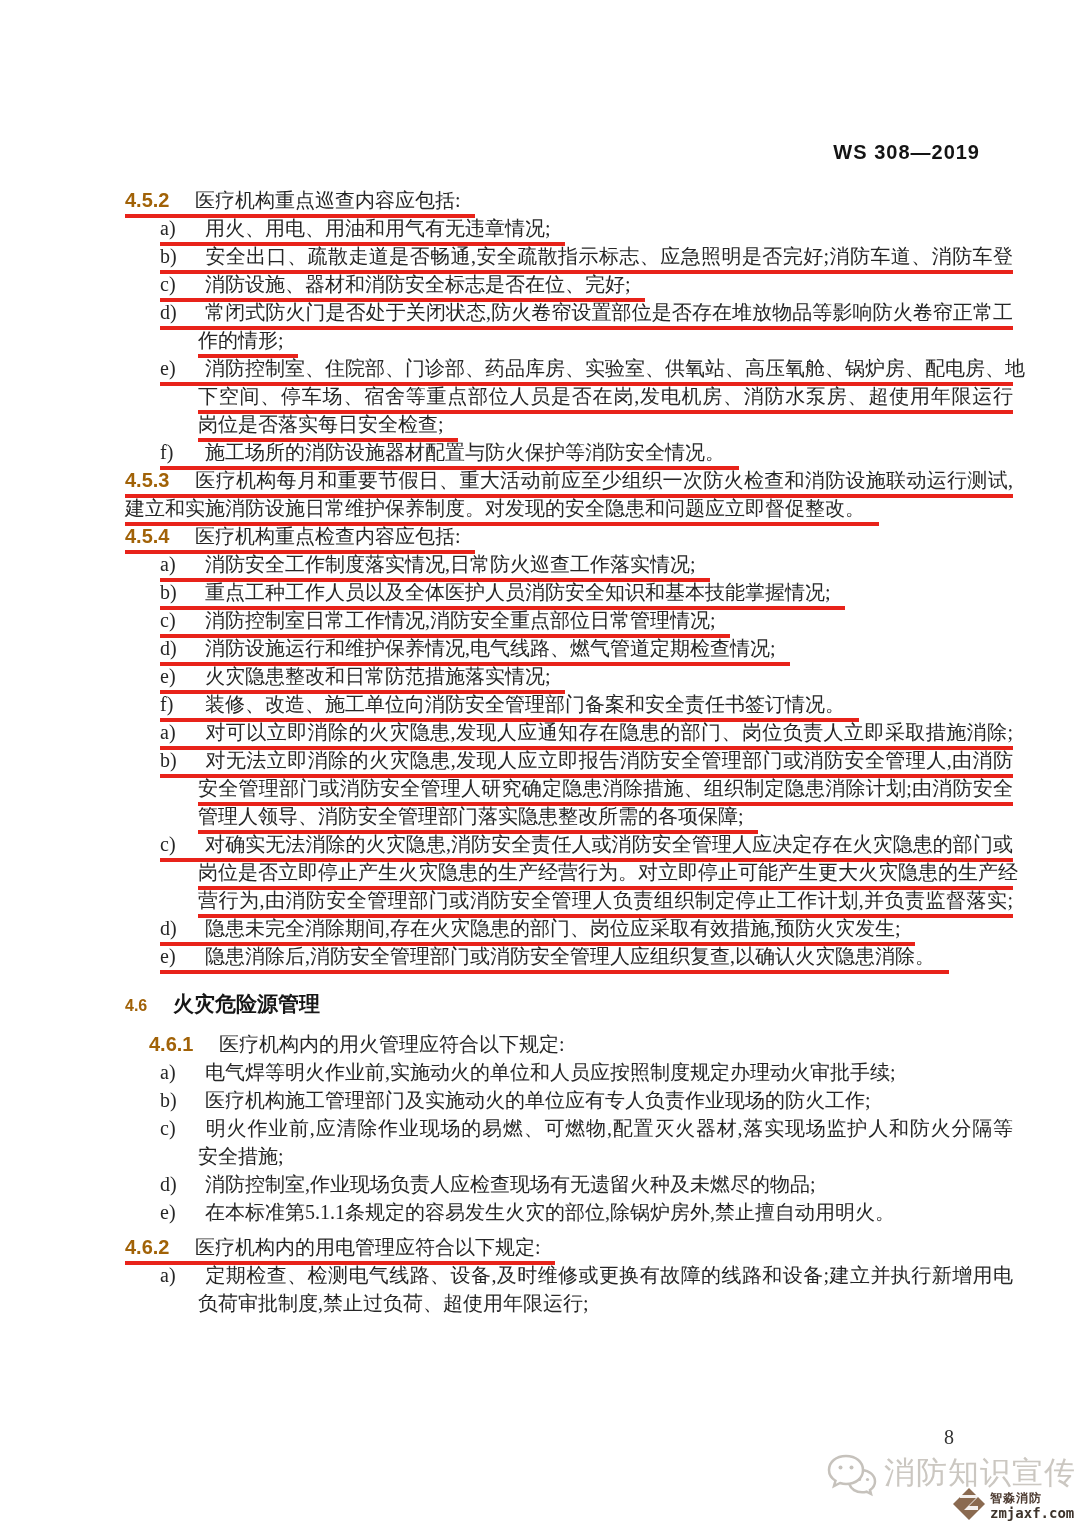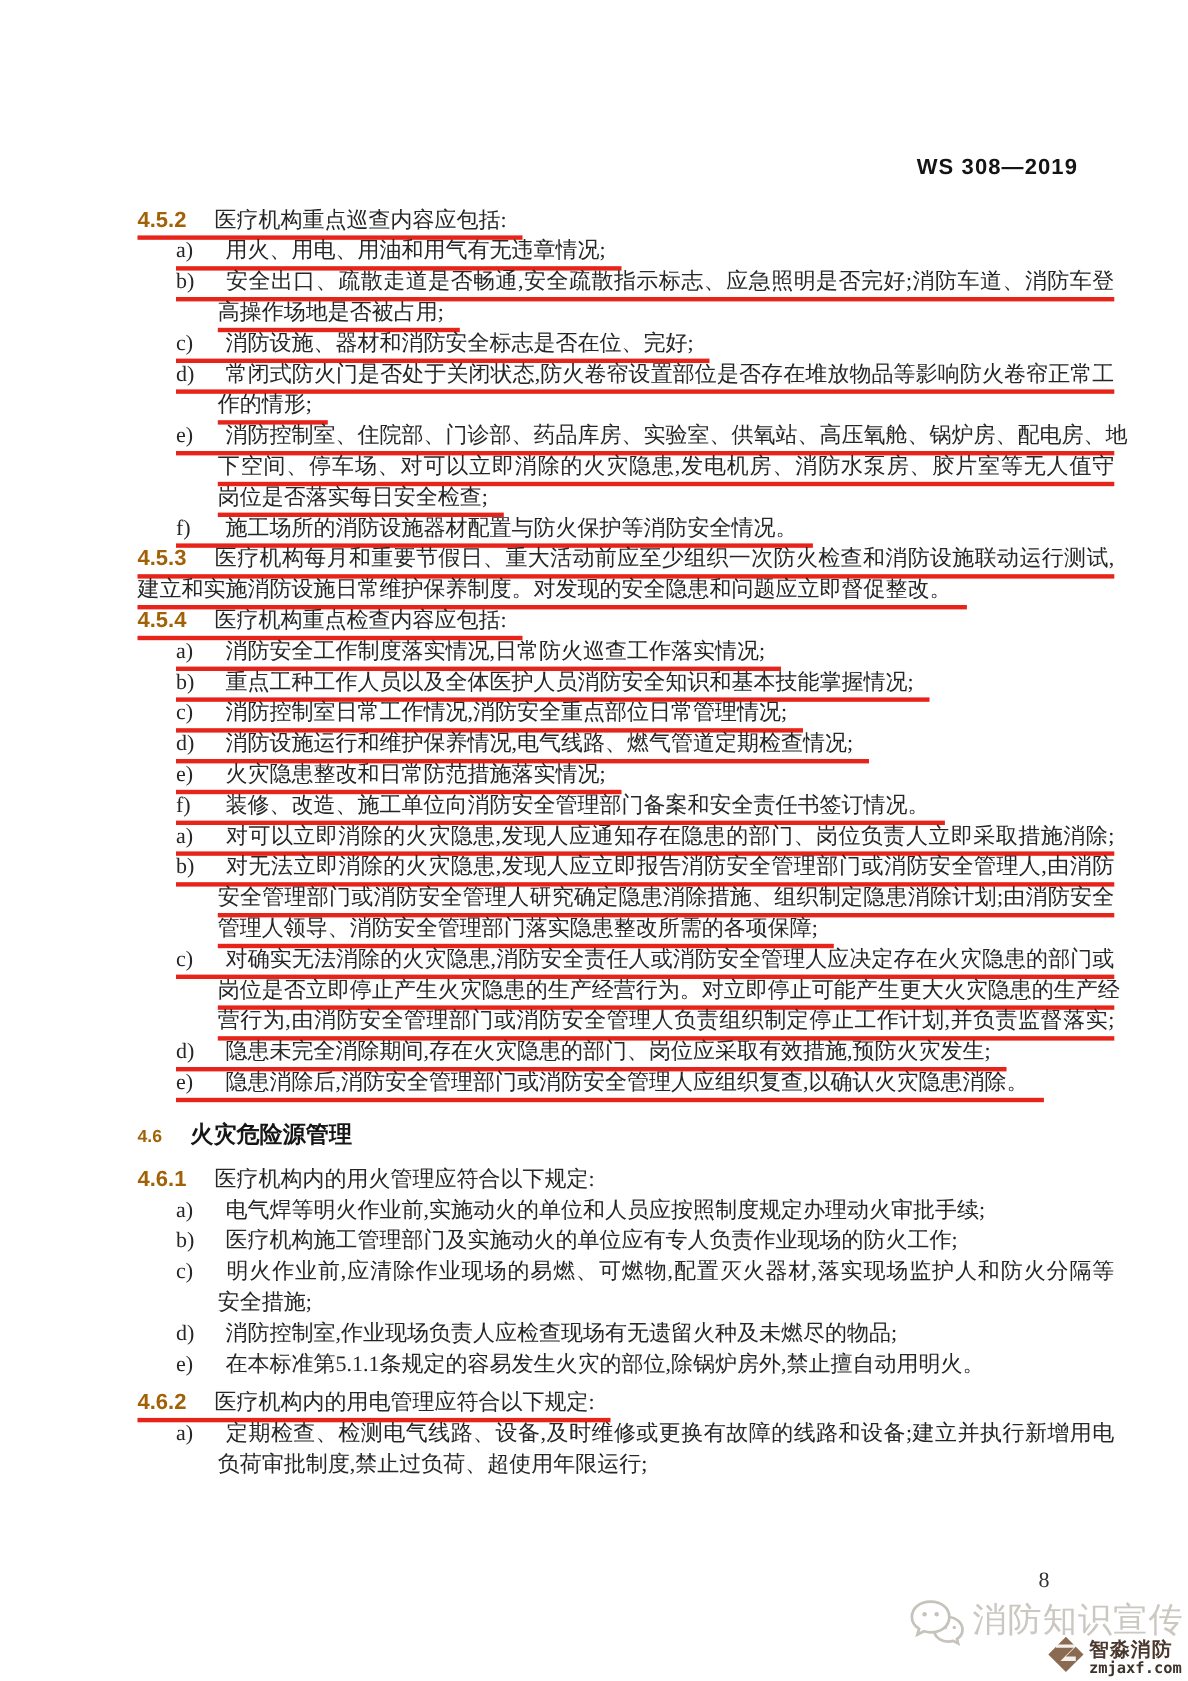--- a/index.html
+++ b/index.html
@@ -57,51 +57,50 @@
   }
 
   
   .logo{
     position:absolute;left:952px;top:1487px;
     display:flex;align-items:center;gap:4px;
   }
   .logo .logo-lines{display:flex;flex-direction:column;line-height:1;}
   .logo .logo-name{
     font-family:"Liberation Sans","DejaVu Sans",sans-serif;
-    font-weight:bold;font-size:18px;color:#4a382e;letter-spacing:1px;
+    font-weight:bold;font-size:12px;color:#4a382e;letter-spacing:1px;
   }
   .logo .logo-url{
     font-family:"DejaVu Sans Mono","Liberation Mono",monospace;
     font-weight:bold;font-size:14px;color:#3d332b;margin-top:2px;
   }
 </style>
 </head>
 <body>
 
 <div class="page">
 
   <div class="doc-code">WS 308—2019</div>
 
   <main class="doc">
       <div class="line clause"><span class="u red"><span class="num">4.5.2</span><span class="txt">医疗机构重点巡查内容应包括:</span></span></div>
       <div class="line item"><span class="u red"><span class="letter">a)</span><span class="txt">用火、用电、用油和用气有无违章情况;</span></span></div>
       <div class="line item full">
         <span class="u red"><span class="letter">b)</span><span class="txt">安全出口、疏散走道是否畅通,安全疏散指示标志、应急照明是否完好;消防车道、消防车登</span></span>
       </div>
-      <div class="line item-cont"><span class="u red"><span class="txt">高操作场地是否被占用;</span></span></div>
       <div class="line item"><span class="u red"><span class="letter">c)</span><span class="txt">消防设施、器材和消防安全标志是否在位、完好;</span></span></div>
       <div class="line item full">
         <span class="u red"><span class="letter">d)</span><span class="txt">常闭式防火门是否处于关闭状态,防火卷帘设置部位是否存在堆放物品等影响防火卷帘正常工</span></span>
       </div>
       <div class="line item-cont"><span class="u red"><span class="txt">作的情形;</span></span></div>
       <div class="line item full">
         <span class="u red"><span class="letter">e)</span><span class="txt">消防控制室、住院部、门诊部、药品库房、实验室、供氧站、高压氧舱、锅炉房、配电房、地</span></span>
       </div>
       <div class="line item-cont full">
-        <span class="u red"><span class="txt">下空间、停车场、对可以立即消除的火灾隐患,发电机房、消防水泵房、胶片室等无人值守</span></span>
+        <span class="u red"><span class="txt">下空间、停车场、宿舍等重点部位人员是否在岗,发电机房、消防水泵房、超使用年限运行</span></span>
       </div>
       <div class="line item-cont"><span class="u red"><span class="txt">岗位是否落实每日安全检查;</span></span></div>
       <div class="line item"><span class="u red"><span class="letter">f)</span><span class="txt">施工场所的消防设施器材配置与防火保护等消防安全情况。</span></span></div>
       <div class="line clause full">
         <span class="u red"><span class="num">4.5.3</span><span class="txt">医疗机构每月和重要节假日、重大活动前应至少组织一次防火检查和消防设施联动运行测试,</span></span>
       </div>
       <div class="line clause-cont"><span class="u red"><span class="txt">建立和实施消防设施日常维护保养制度。对发现的安全隐患和问题应立即督促整改。</span></span></div>
       <div class="line clause"><span class="u red"><span class="num">4.5.4</span><span class="txt">医疗机构重点检查内容应包括:</span></span></div>
       <div class="line item"><span class="u red"><span class="letter">a)</span><span class="txt">消防安全工作制度落实情况,日常防火巡查工作落实情况;</span></span></div>
       <div class="line item"><span class="u red"><span class="letter">b)</span><span class="txt">重点工种工作人员以及全体医护人员消防安全知识和基本技能掌握情况;</span></span></div>
@@ -124,21 +123,21 @@
       </div>
       <div class="line item-cont full">
         <span class="u red"><span class="txt">岗位是否立即停止产生火灾隐患的生产经营行为。对立即停止可能产生更大火灾隐患的生产经</span></span>
       </div>
       <div class="line item-cont full">
         <span class="u red"><span class="txt">营行为,由消防安全管理部门或消防安全管理人负责组织制定停止工作计划,并负责监督落实;</span></span>
       </div>
       <div class="line item"><span class="u red"><span class="letter">d)</span><span class="txt">隐患未完全消除期间,存在火灾隐患的部门、岗位应采取有效措施,预防火灾发生;</span></span></div>
       <div class="line item"><span class="u red"><span class="letter">e)</span><span class="txt">隐患消除后,消防安全管理部门或消防安全管理人应组织复查,以确认火灾隐患消除。</span></span></div>
       <div class="line heading" style="margin-top: 20px;"><span class="u"><span class="num">4.6</span><span class="txt">火灾危险源管理</span></span></div>
-      <div class="line clause" style="margin-top: 12px;"><span class="u"><span class="num">4.6.1</span><span class="txt">医疗机构内的用火管理应符合以下规定:</span></span></div>
+      <div class="line clause" style="margin-top: 12px; margin-left: 24px;"><span class="u"><span class="num">4.6.1</span><span class="txt">医疗机构内的用火管理应符合以下规定:</span></span></div>
       <div class="line item"><span class="u"><span class="letter">a)</span><span class="txt">电气焊等明火作业前,实施动火的单位和人员应按照制度规定办理动火审批手续;</span></span></div>
       <div class="line item"><span class="u"><span class="letter">b)</span><span class="txt">医疗机构施工管理部门及实施动火的单位应有专人负责作业现场的防火工作;</span></span></div>
       <div class="line item full">
         <span class="u"><span class="letter">c)</span><span class="txt">明火作业前,应清除作业现场的易燃、可燃物,配置灭火器材,落实现场监护人和防火分隔等</span></span>
       </div>
       <div class="line item-cont"><span class="u"><span class="txt">安全措施;</span></span></div>
       <div class="line item"><span class="u"><span class="letter">d)</span><span class="txt">消防控制室,作业现场负责人应检查现场有无遗留火种及未燃尽的物品;</span></span></div>
       <div class="line item"><span class="u"><span class="letter">e)</span><span class="txt">在本标准第5.1.1条规定的容易发生火灾的部位,除锅炉房外,禁止擅自动用明火。</span></span></div>
       <div class="line clause" style="margin-top: 7px;"><span class="u red"><span class="num">4.6.2</span><span class="txt">医疗机构内的用电管理应符合以下规定:</span></span></div>
       <div class="line item full">

